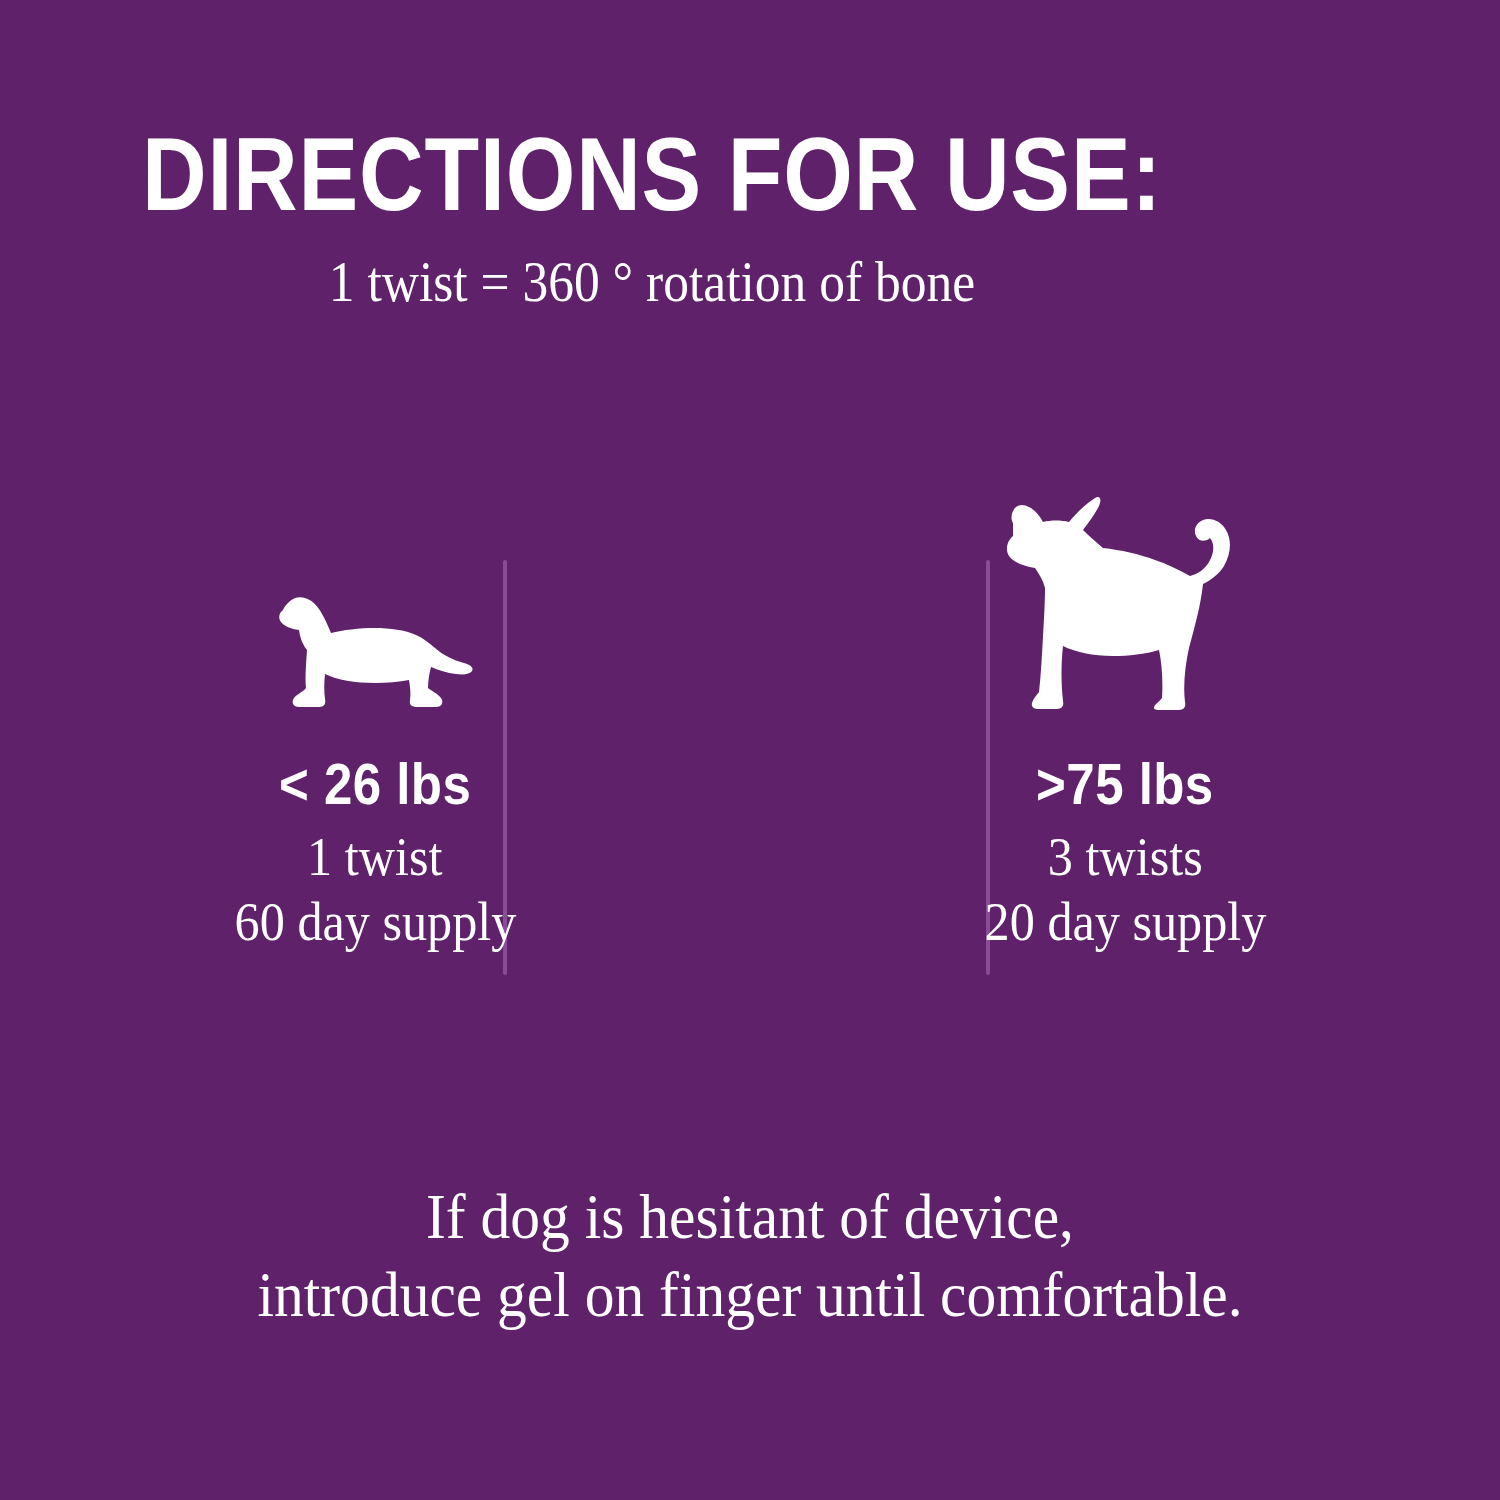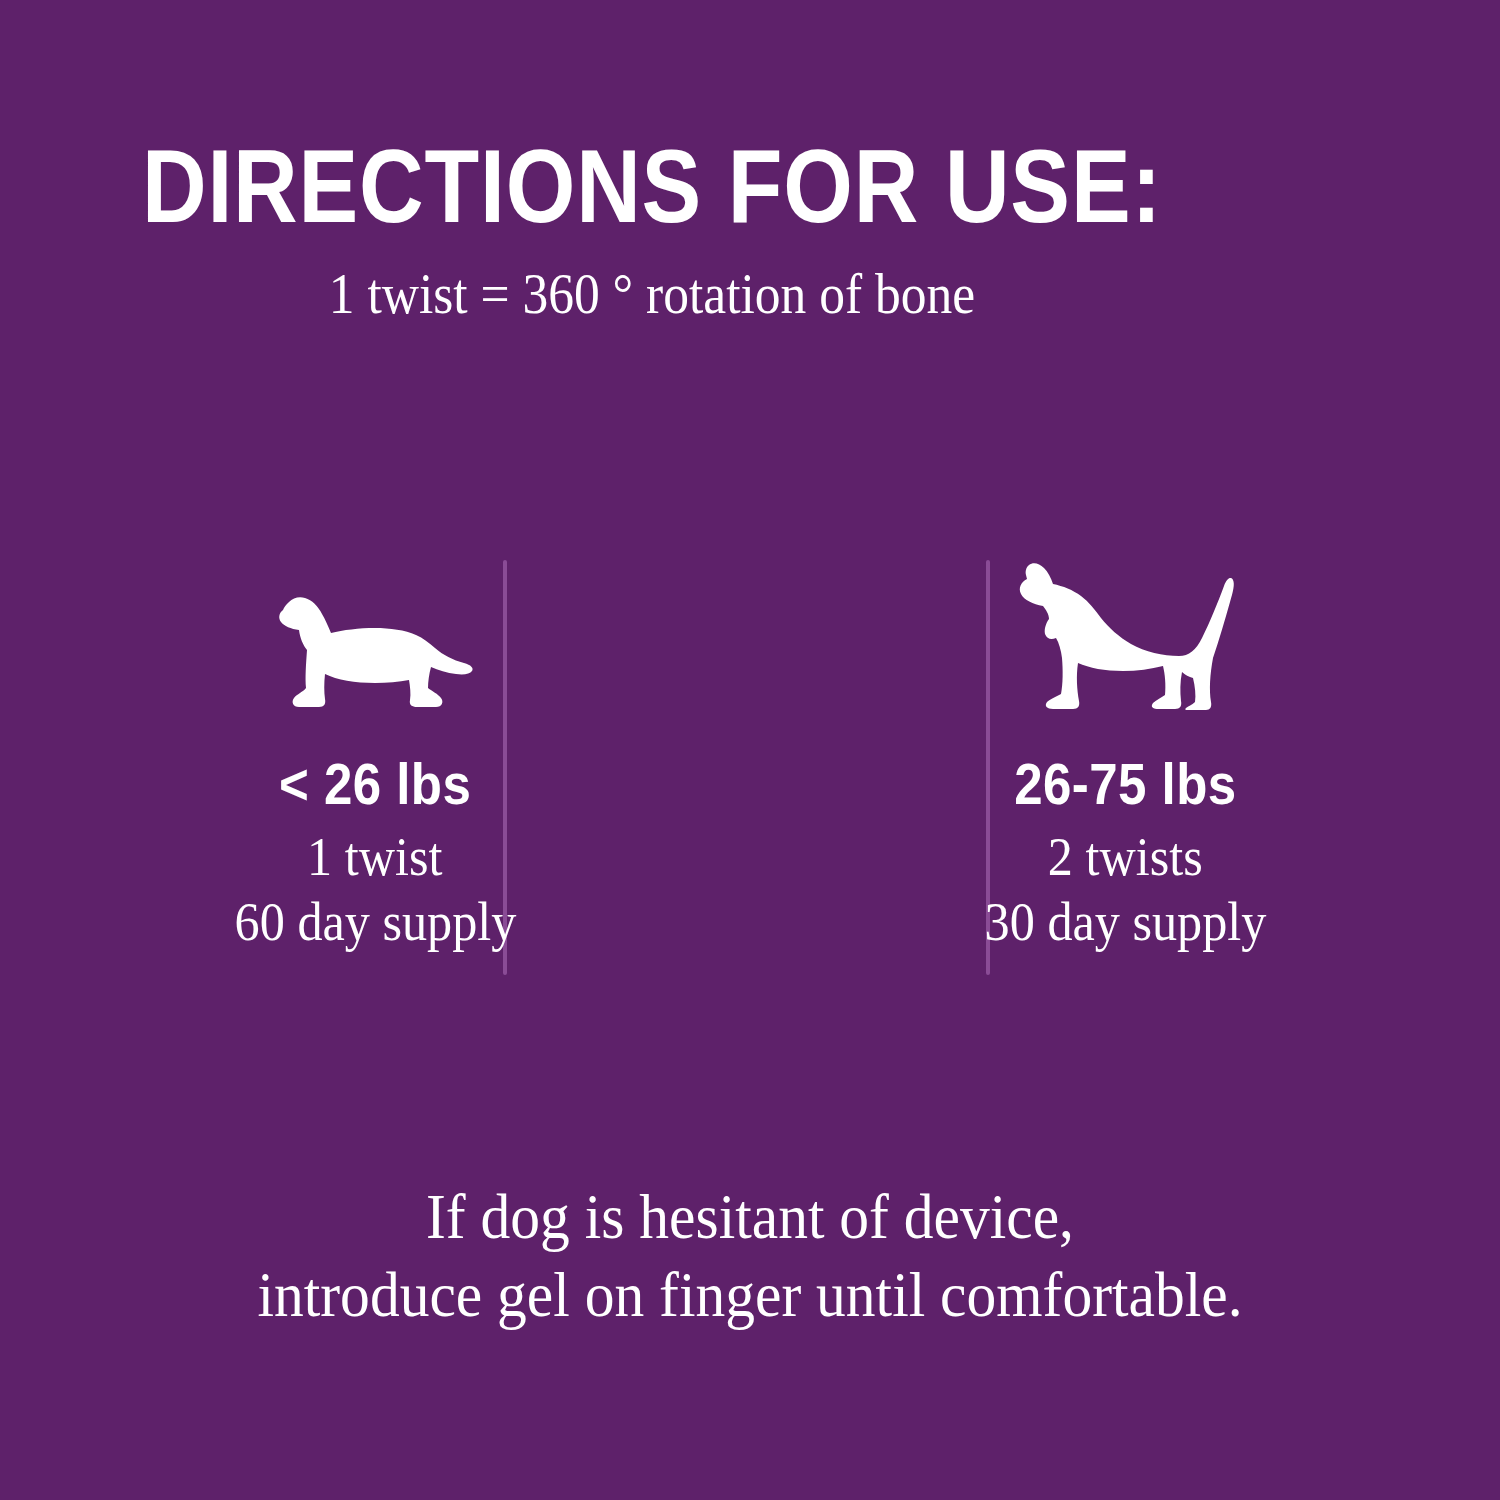--- a/index.html
+++ b/index.html
@@ -18,21 +18,21 @@
     height: 1500px;
     background: #5e216a;
     color: #ffffff;
     box-sizing: border-box;
   }
 
   
   #header {
     position: absolute;
     left: 0;
-    top: 134px;
+    top: 122px;
     width: 1304px;
     text-align: center;
   }
   #title {
     font-family: "Liberation Sans Narrow", "Liberation Sans", sans-serif;
     font-weight: 700;
     font-size: 104px;
     line-height: 104px;
     letter-spacing: 1px;
     transform: scaleX(0.86);
@@ -165,47 +165,47 @@
             C130 42 115 40 100 40 C84 40 68 42 56 45
             C53 38 50 31 47 26 C43 18 37 12 30 10
             C24 8 18 10 14 14 C11 17 9 19 8 22 Z"></path>
         </svg>
       </div>
       <div class="weight">&lt; 26 lbs</div>
       <div class="twists">1 twist</div>
       <div class="supply">60 day supply</div>
     </div>
 
+
     <div class="column">
       <div class="dog-slot">
-        <svg width="224" height="166" viewBox="0 0 224 166" aria-hidden="true">
-          <path fill="#ffffff" d="M14 35 C8 38 5 44 8 50 C11 56 20 60 30 62
-            C33 66 36 70 36 75 C33 79 31 85 32 90 C34 95 38 96 43 94
-            C46 99 48 106 49 114 C50 126 50 140 48 150
-            C43 153 37 155 34 158 C31 162 34 165 40 165
-            L60 165 C65 165 67 162 66 157 C64 146 63 132 65 119
-            C76 124 92 127 110 127 C124 127 138 125 150 122
-            C152 130 153 141 152 151 C148 154 143 156 140 159
-            C137 163 140 165 146 165 L162 165 C167 165 169 162 168 157
-            C167 148 167 138 169 128 C172 131 176 133 180 134
-            C182 142 183 151 182 158 C179 161 175 162 173 164
-            C171 166 173 166 177 166 L193 166 C197 166 199 163 198 158
-            C196 146 197 130 200 114 C206 96 212 76 217 58
-            C220 48 222 40 220 36 C218 32 214 34 211 42
-            C205 58 197 78 189 94 C183 106 176 112 166 112
-            C150 112 132 108 118 100 C106 93 96 84 88 74
-            C82 66 76 58 68 52 C60 46 50 42 40 40
-            C38 34 35 28 31 24 C26 19 20 18 16 21 C13 23 12 28 13 31 Z"></path>
+        <svg width="244" height="214" viewBox="0 0 244 214" aria-hidden="true">
+          <path fill="#ffffff" d="M10 40 C4 45 2 54 6 60 C10 66 20 70 32 72
+            C36 78 40 84 42 92 C42 106 41 124 40 140
+            C39 158 38 178 36 196 C33 200 30 203 29 207
+            C28 211 31 213 36 213 L54 213 C59 213 61 210 60 205
+            C58 188 58 168 60 150 C72 156 90 160 110 160
+            C126 160 142 158 156 154 C159 168 160 186 159 202
+            C156 206 152 208 151 211 C150 213 153 214 158 214
+            L176 214 C181 214 183 211 182 206 C180 190 182 170 186 152
+            C192 130 198 108 200 88 C208 84 216 78 221 70
+            C228 58 229 44 223 34 C218 25 208 21 200 24
+            C193 27 190 34 193 40 C196 46 203 46 207 42
+            C212 48 211 58 206 66 C202 73 195 78 187 80
+            C176 74 164 68 152 64 C136 58 118 54 100 52
+            C93 46 86 40 80 34 C86 26 92 18 96 10
+            C99 3 97 -1 92 2 C84 7 74 16 66 26
+            C58 24 48 24 40 26 C37 20 32 14 26 11
+            C19 7 13 9 10 15 C8 19 8 24 10 27 Z"></path>
         </svg>
       </div>
-      <div class="weight">26-75 lbs</div>
-      <div class="twists">2 twists</div>
-      <div class="supply">30 day supply</div>
+      <div class="weight">&gt;75 lbs</div>
+      <div class="twists">3 twists</div>
+      <div class="supply">20 day supply</div>
     </div>
-
 
   </div>
 
   <div id="footer">
     <div class="fline">If dog is hesitant of device,</div>
     <div class="fline">introduce gel on finger until comfortable.</div>
   </div>
 
 </div>
 

